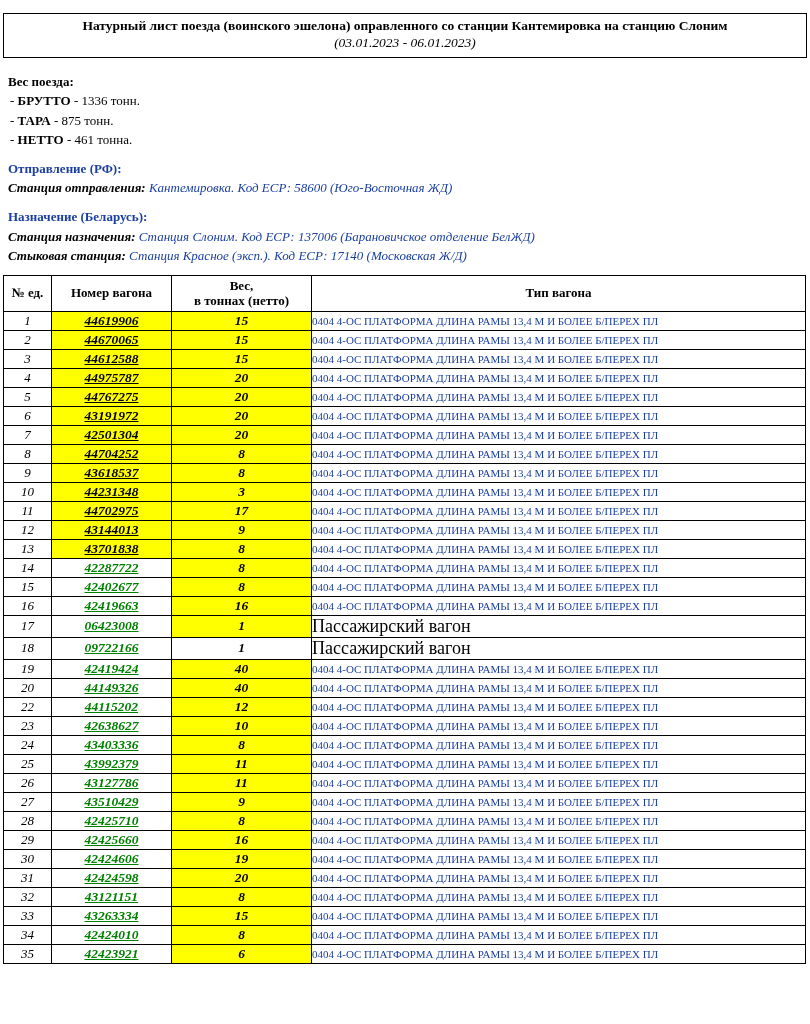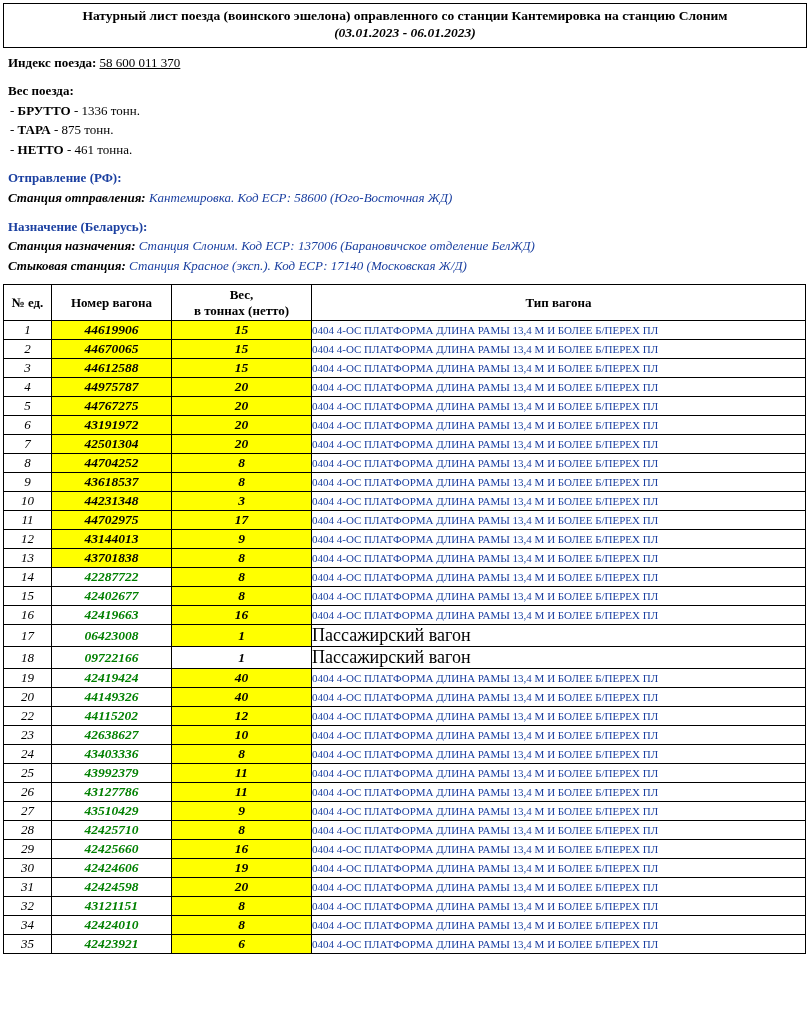--- a/index.html
+++ b/index.html
@@ -12,31 +12,31 @@
     font-family: "Liberation Serif", serif;
     color: #000000;
   }
   .page {
     width: 810px;
     box-sizing: border-box;
   }
   
   .doc-header {
     border: 1px solid #000;
-    margin: 3px 3px 0 3px;
+    margin: 13px 3px 0 3px;
     padding: 4px 6px 5px 6px;
     text-align: center;
   }
   .doc-header .line1 {
     font-weight: bold;
     font-size: 13.5px;
     line-height: 1.25;
   }
   .doc-header .line2 {
-    font-weight: bold;
+    font-weight: normal;
     font-style: italic;
     font-size: 13.5px;
     line-height: 1.25;
   }
   
   .info {
     padding: 6px 8px 2px 8px;
     font-size: 13px;
   }
   .info .row {
@@ -93,20 +93,21 @@
     text-align: center;
     font-style: italic;
     font-size: 13px;
     height: 18px;
   }
   td.c-wagon {
     text-align: center;
     font-weight: bold;
     font-style: italic;
     font-size: 13.5px;
+    text-decoration: underline;
   }
   td.c-weight {
     text-align: center;
     font-weight: bold;
     font-style: italic;
     font-size: 13.5px;
   }
   td.c-type {
     text-align: left;
     font-size: 11px;
@@ -126,24 +127,20 @@
 <body>
 
 <div class="page">
 
   <div class="doc-header">
     <div class="line1">Натурный лист поезда (воинского эшелона) оправленного со станции Кантемировка  на станцию Слоним</div>
     <div class="line2">(03.01.2023 - 06.01.2023)</div>
   </div>
 
   <div class="info">
-    <div class="row">
-      <span class="lbl-bold">Индекс поезда:</span>
-      <span class="underline">58 600 011 370</span>
-    </div>
 
     <div class="spacer-6"></div>
 
     <div class="row">
       <span class="lbl-bold">Вес поезда:</span>
     </div>
     <div class="row dash-item">
       <span>- </span><span class="lbl-bold">БРУТТО</span><span> - 1336 тонн.</span>
     </div>
     <div class="row dash-item">
@@ -377,20 +374,26 @@
           <td class="c-weight bg-yellow txt-black">20</td>
           <td class="c-type">0404 4-ОС ПЛАТФОРМА ДЛИНА РАМЫ 13,4 М И БОЛЕЕ Б/ПЕРЕХ ПЛ</td>
         </tr>
         <tr>
           <td class="c-num">32</td>
           <td class="c-wagon bg-none txt-green">43121151</td>
           <td class="c-weight bg-yellow txt-black">8</td>
           <td class="c-type">0404 4-ОС ПЛАТФОРМА ДЛИНА РАМЫ 13,4 М И БОЛЕЕ Б/ПЕРЕХ ПЛ</td>
         </tr>
         <tr>
+          <td class="c-num">33</td>
+          <td class="c-wagon bg-none txt-green">43263334</td>
+          <td class="c-weight bg-yellow txt-black">15</td>
+          <td class="c-type">0404 4-ОС ПЛАТФОРМА ДЛИНА РАМЫ 13,4 М И БОЛЕЕ Б/ПЕРЕХ ПЛ</td>
+        </tr>
+        <tr>
           <td class="c-num">34</td>
           <td class="c-wagon bg-none txt-green">42424010</td>
           <td class="c-weight bg-yellow txt-black">8</td>
           <td class="c-type">0404 4-ОС ПЛАТФОРМА ДЛИНА РАМЫ 13,4 М И БОЛЕЕ Б/ПЕРЕХ ПЛ</td>
         </tr>
         <tr>
           <td class="c-num">35</td>
           <td class="c-wagon bg-none txt-green">42423921</td>
           <td class="c-weight bg-yellow txt-black">6</td>
           <td class="c-type">0404 4-ОС ПЛАТФОРМА ДЛИНА РАМЫ 13,4 М И БОЛЕЕ Б/ПЕРЕХ ПЛ</td>

